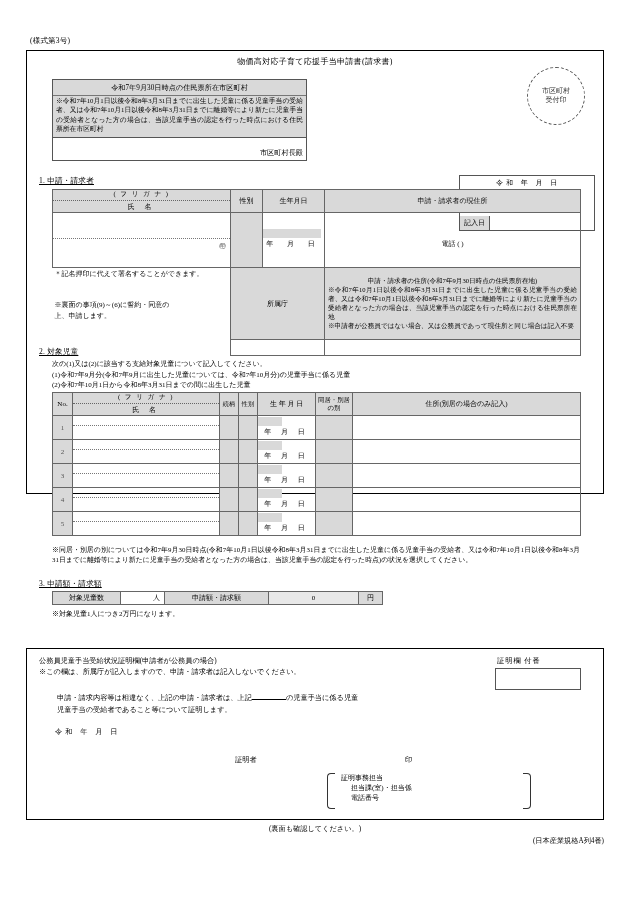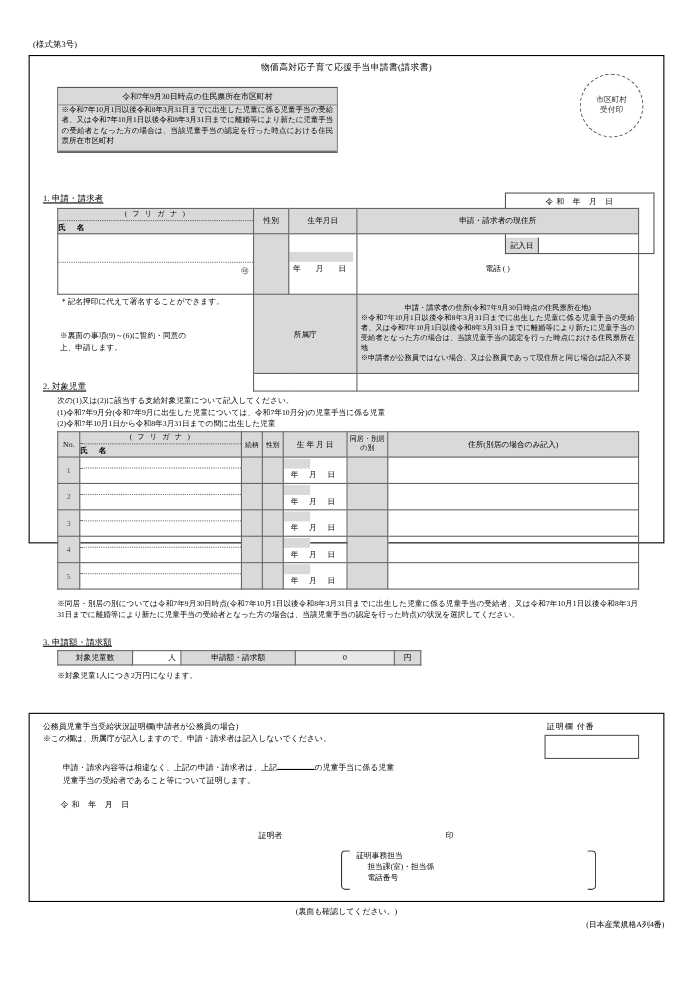--- a/index.html
+++ b/index.html
@@ -169,24 +169,23 @@
   .nob { border: none !important; }
   .furi {
     font-size: 6.6px;
     text-align: center;
     letter-spacing: 1.5px;
     border-bottom: 1px dotted #666;
     padding-bottom: 1px;
   }
   .shimei {
     font-size: 7px;
-    text-align: left;
+    text-align: center;
     letter-spacing: 4px;
     padding-top: 1px;
-    font-weight: bold;
   }
   .namecell { padding: 0 !important; }
   .namecell .furi2 {
     border-bottom: 1px dotted #777;
     height: 9px;
   }
   .namecell .blank2 {
     height: 13px;
     position: relative;
   }
@@ -240,22 +239,22 @@
   .bb-cert-label { position: absolute; left: 470px; top: 7px; font-size: 7.2px; letter-spacing: 1px; }
   .bb-cert-box {
     position: absolute; left: 468px; top: 19px;
     width: 86px; height: 22px;
     border: 1px solid #555; box-sizing: border-box;
   }
   .bb-shomeisha { position: absolute; left: 208px; top: 106px; font-size: 7.2px; }
   .bb-in { position: absolute; left: 378px; top: 106px; font-size: 7.2px; }
   .brace-box {
     position: absolute;
-    left: 283px; top: 124px;
-    width: 232px; height: 34px;
+    left: 300px; top: 124px;
+    width: 204px; height: 34px;
     font-size: 7px;
     line-height: 1.45;
     font-family: Liberation Serif, serif;
   }
   .brace-l, .brace-r {
     position: absolute;
     top: 0; width: 7px; height: 100%;
     border-top: 1px solid #333;
     border-bottom: 1px solid #333;
   }
@@ -287,20 +286,23 @@
     <div class="doc-title">物価高対応子育て応援手当申請書(請求書)</div>
 
     <div class="stamp">
       <div>市区町村</div>
       <div>受付印</div>
     </div>
 
     <div class="muni-box">
       <div class="muni-head">令和7年9月30日時点の住民票所在市区町村</div>
       <div class="muni-note">※令和7年10月1日以後令和8年3月31日までに出生した児童に係る児童手当の受給者、又は令和7年10月1日以後令和8年3月31日までに離婚等により新たに児童手当の受給者となった方の場合は、当該児童手当の認定を行った時点における住民票所在市区町村</div>
+      <div class="muni-input">
+        <span class="lbl">市区町村長殿</span>
+      </div>
     </div>
 
 
     <div class="sec-head" style="left:12px; top:125px;">1. 申請・請求者</div>
 
     <div class="kinyubi">
       <span class="k-lbl">記入日</span>
       <span class="k-val">令和  年  月  日</span>
     </div>
 

